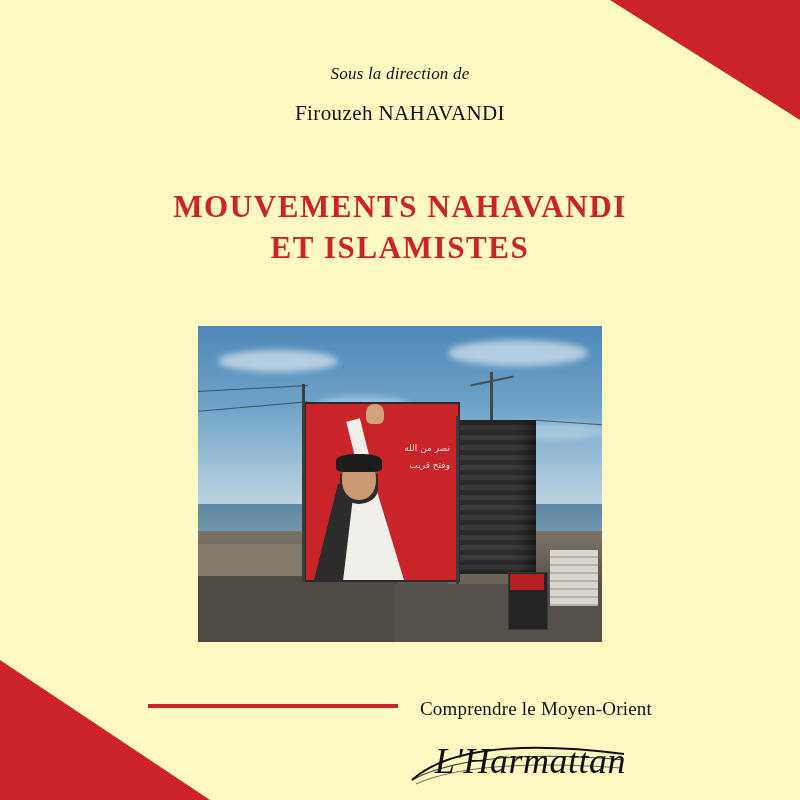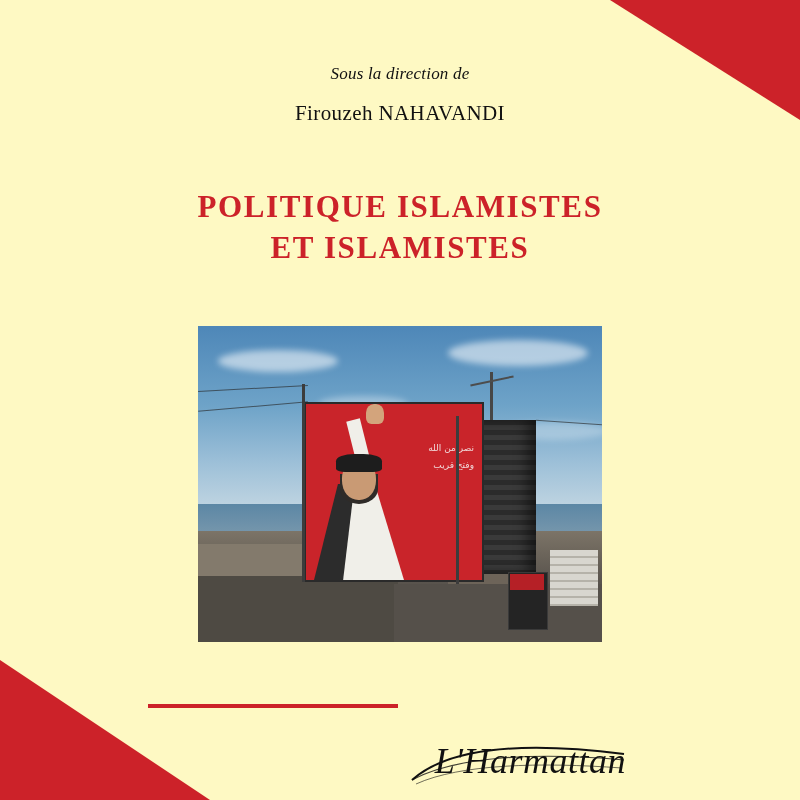--- a/index.html
+++ b/index.html
@@ -140,21 +140,21 @@
   .r2 { left: 0;   top: 250px; width: 200px; height: 66px; background:#4e4a43; }
   .r3 { left: 110px; top: 232px; width: 90px; height: 30px; background:#6f675b; }
   .r4 { left: 196px; top: 258px; width: 208px; height: 58px; background:#55504a; }
   .r5 { left: 250px; top: 240px; width: 60px; height: 28px; background:#6d6459; }
 
   
   #billboard {
     position: absolute;
     left: 108px;
     top: 78px;
-    width: 176px;
+    width: 152px;
     height: 176px;
     background: #c9242a;
     box-shadow: 0 0 0 2px #2a2a2a;
   }
   #billboard .poster-figure {
     position: absolute;
     left: 6px;
     bottom: 0;
     width: 92px;
     height: 148px;
@@ -350,21 +350,21 @@
   <div id="red-top-right" class="red-shape"></div>
   <div id="red-bottom-left" class="red-shape"></div>
   <div id="red-rule" class="red-shape"></div>
 
   <div id="editor-block">
     <div id="editor-prefix">Sous la direction de</div>
     <div id="editor-name">Firouzeh NAHAVANDI</div>
   </div>
 
   <div id="title-block">
-    <span id="title-line-1">POLITIQUE ISLAMISTES</span>
+    <span id="title-line-1">MOUVEMENTS NAHAVANDI</span>
     <span id="title-line-2">ET ISLAMISTES</span>
   </div>
 
   <div id="photo">
     <div class="sky"></div>
     <div class="cloud c1"></div>
     <div class="cloud c2"></div>
     <div class="cloud c3"></div>
     <div class="cloud c4"></div>
     <div class="sea"></div>
@@ -396,20 +396,21 @@
       <div class="arabic-text">نصر من الله وفتح قريب</div>
     </div>
 
     <div class="pole p1"></div>
     <div class="pole p2"></div>
     <div class="shop"></div>
     <div class="shop-red"></div>
     <div class="white-stack"></div>
   </div>
 
+  <div id="series-line">Comprendre le Moyen-Orient</div>
 
   <div id="publisher">
     <svg id="publisher-swoosh" viewBox="0 0 218 46">
       <path d="M2 40 C 40 6, 120 2, 214 14" stroke="#111111" stroke-width="2" fill="none"></path>
       <path d="M2 40 C 46 16, 128 12, 214 20" stroke="#111111" stroke-width="1.2" fill="none" opacity="0.8"></path>
       <path d="M6 44 C 50 24, 130 22, 212 28" stroke="#111111" stroke-width="1" fill="none" opacity="0.6"></path>
     </svg>
     <div id="publisher-name">L'Harmattan</div>
   </div>
 

